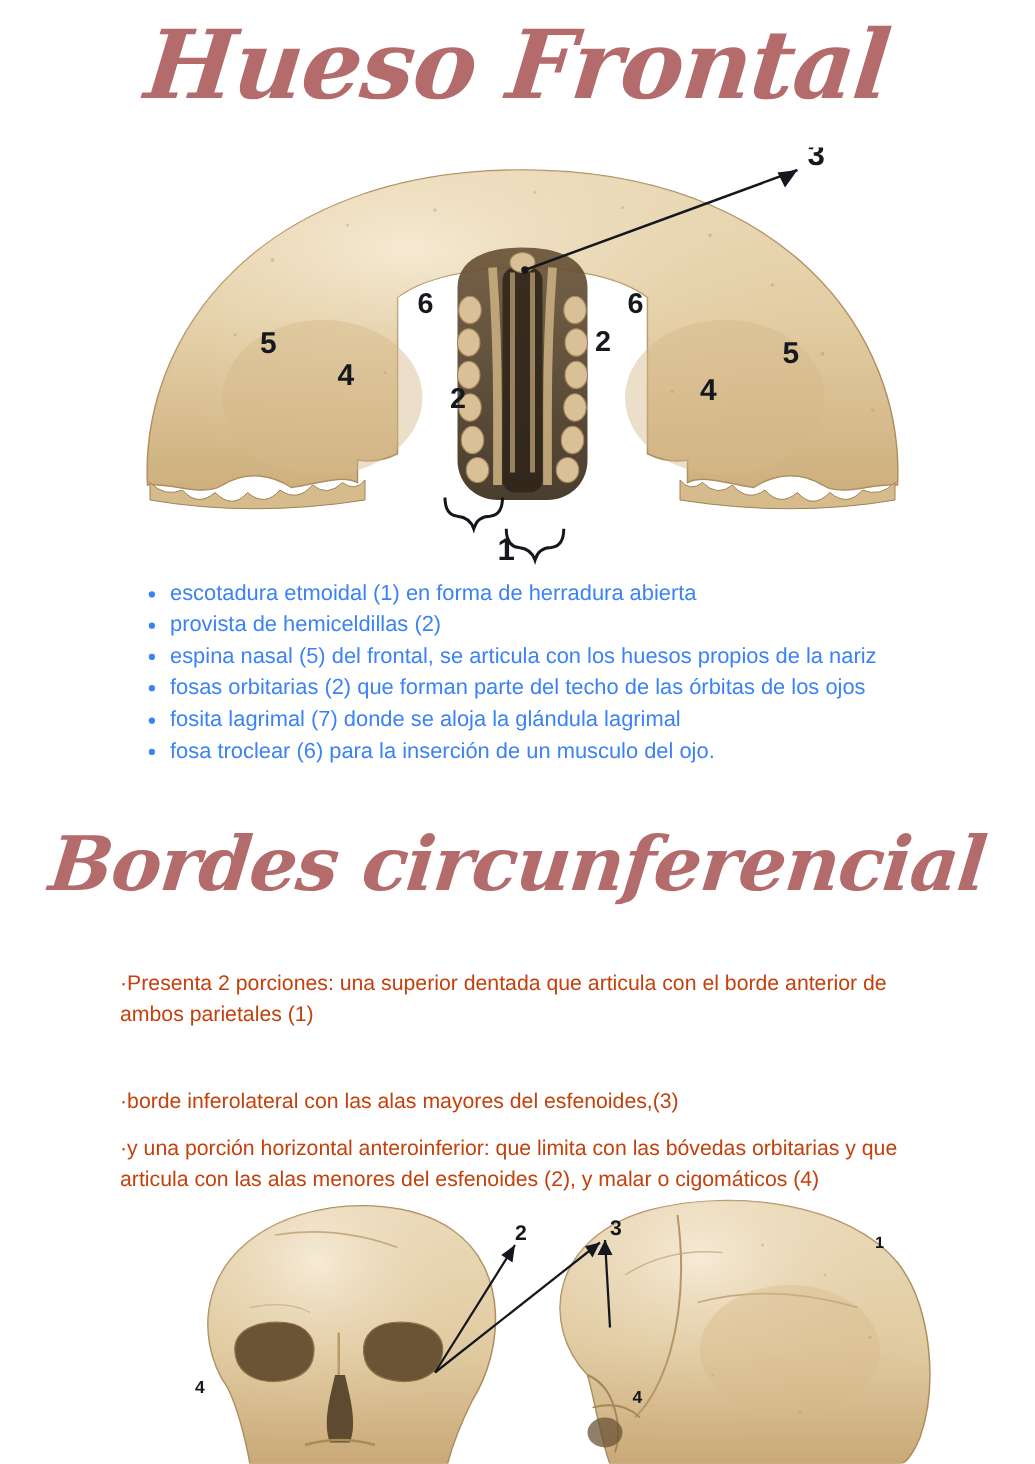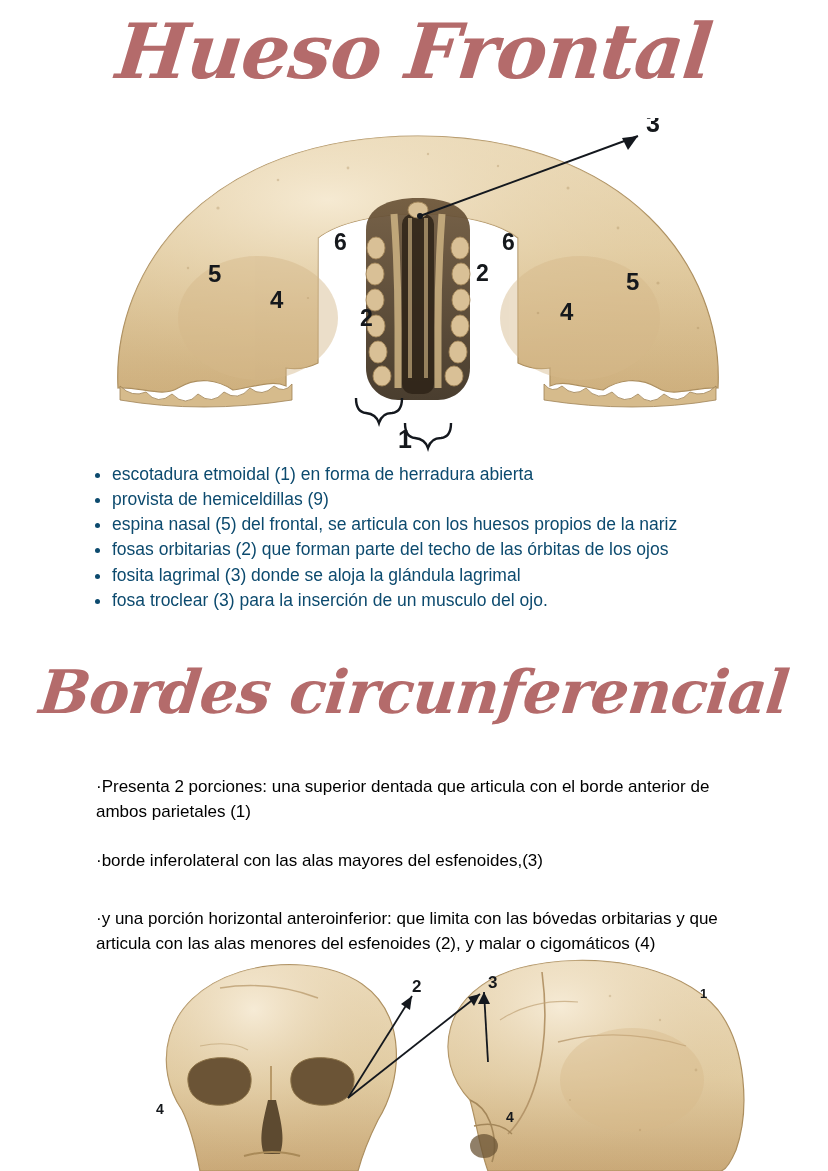--- a/index.html
+++ b/index.html
@@ -50,43 +50,43 @@
     left: 98px;
     top: 118px;
     width: 640px;
     height: 340px;
   }
   #figure-one svg { display: block; }
 
   
   #bullet-list {
     position: absolute;
-    left: 84px;
+    left: 108px;
     top: 462px;
     width: 660px;
     margin: 0;
     padding: 0 0 0 28px;
     list-style: disc;
     font-size: 17.5px;
     line-height: 1.38;
-    color: #0c4a6e;
+    color: #3b82f6;
   }
   #bullet-list li { margin: 0 0 1px 0; }
 
   
   .para {
     position: absolute;
     left: 96px;
     width: 650px;
     font-size: 17px;
     line-height: 1.45;
-    color: #000000;
+    color: #c2410c;
   }
   #para-1 { top: 758px; }
-  #para-2 { top: 832px; }
+  #para-2 { top: 852px; }
   #para-3 { top: 890px; }
 
   
   #figure-two {
     position: absolute;
     left: 140px;
     top: 950px;
     width: 620px;
     height: 221px;
   }
@@ -211,25 +211,25 @@
     <text class="lbl" x="462" y="202" font-size="24">4</text>
     <text class="lbl" x="110" y="164" font-size="24">5</text>
     <text class="lbl" x="528" y="172" font-size="24">5</text>
     <text class="lbl" x="236" y="132" font-size="23">6</text>
     <text class="lbl" x="404" y="132" font-size="23">6</text>
   </svg>
 </div>
 
 <ul id="bullet-list">
   <li>escotadura etmoidal (1) en forma de herradura abierta</li>
-  <li>provista de hemiceldillas (9)</li>
+  <li>provista de hemiceldillas (2)</li>
   <li>espina nasal (5) del frontal, se articula con los huesos propios de la nariz</li>
   <li>fosas orbitarias (2) que forman parte del techo de las órbitas de los ojos</li>
-  <li>fosita lagrimal (3) donde se aloja la glándula lagrimal</li>
-  <li>fosa troclear (3) para la inserción de un musculo del ojo.</li>
+  <li>fosita lagrimal (7) donde se aloja la glándula lagrimal</li>
+  <li>fosa troclear (6) para la inserción de un musculo del ojo.</li>
 </ul>
 
 <div id="title-bordes" class="script-title">Bordes circunferencial</div>
 
 <p class="para" id="para-1">·Presenta 2 porciones: una superior dentada que articula con el borde anterior de ambos parietales (1)</p>
 <p class="para" id="para-2">·borde inferolateral con las alas mayores del esfenoides,(3)</p>
 <p class="para" id="para-3">·y una porción horizontal anteroinferior: que limita con las bóvedas orbitarias y que articula con las alas menores del esfenoides (2), y malar o cigomáticos (4)</p>
 
 <div id="figure-two">
   <svg width="620" height="221" viewBox="0 0 620 221" xmlns="http://www.w3.org/2000/svg">

